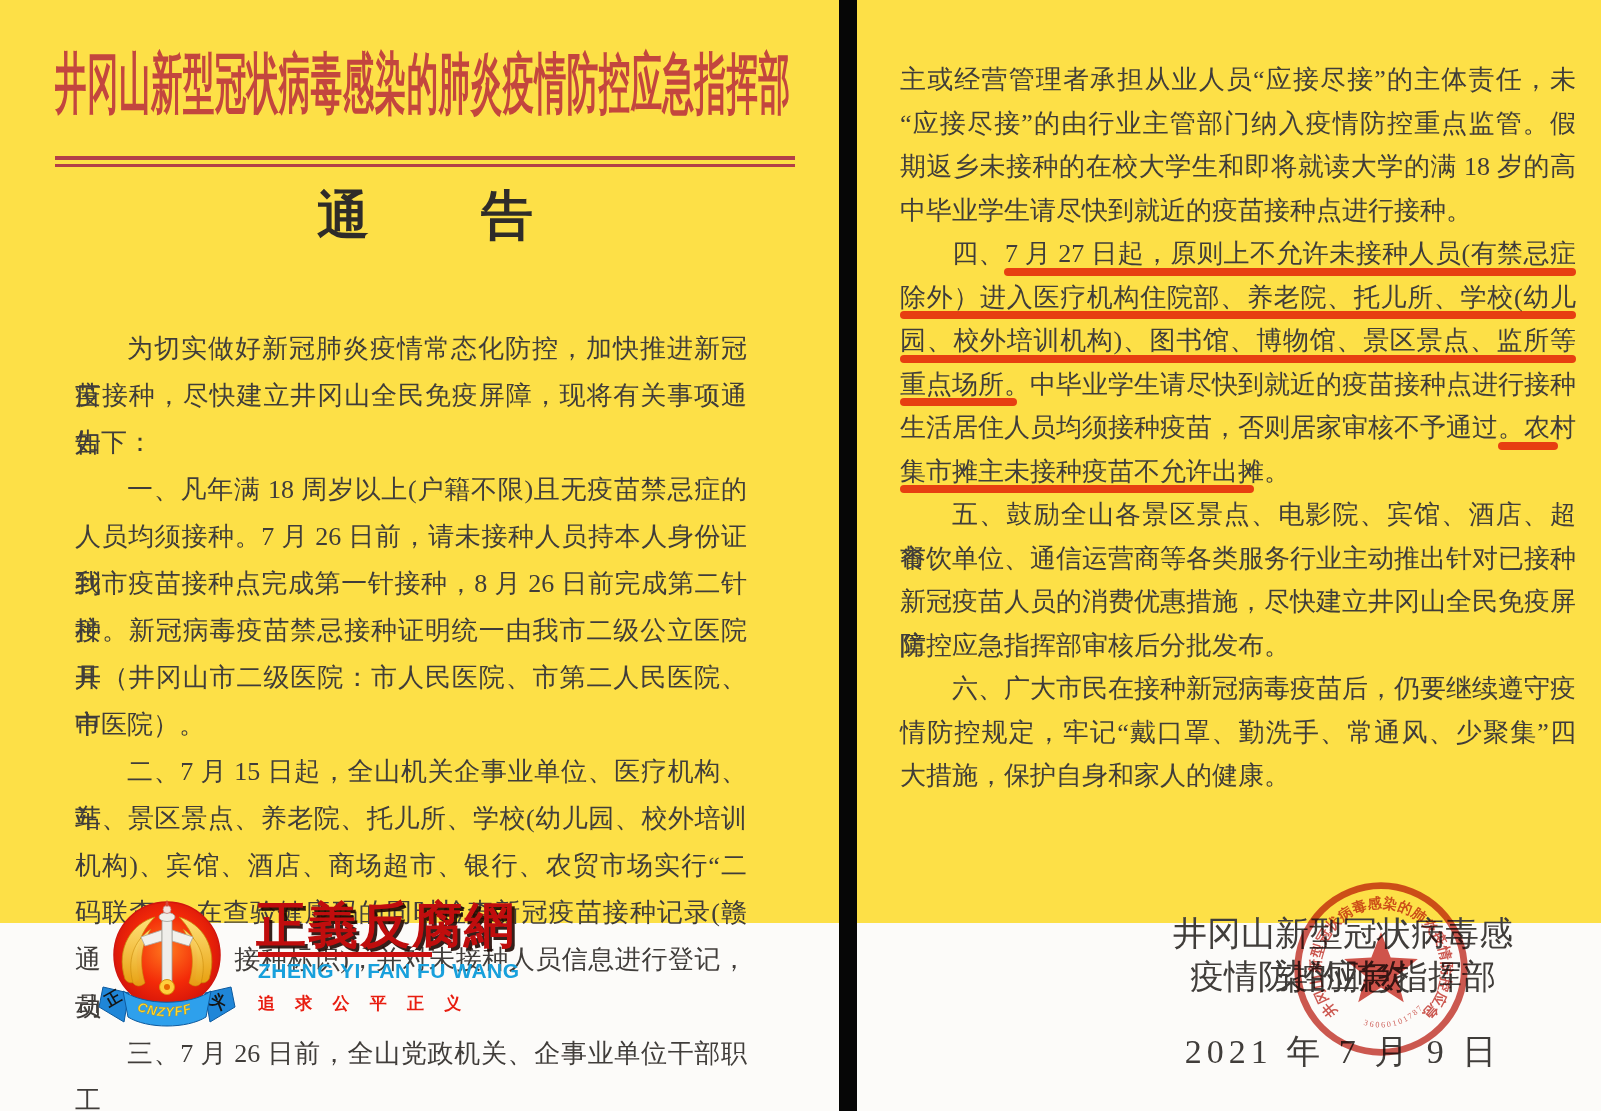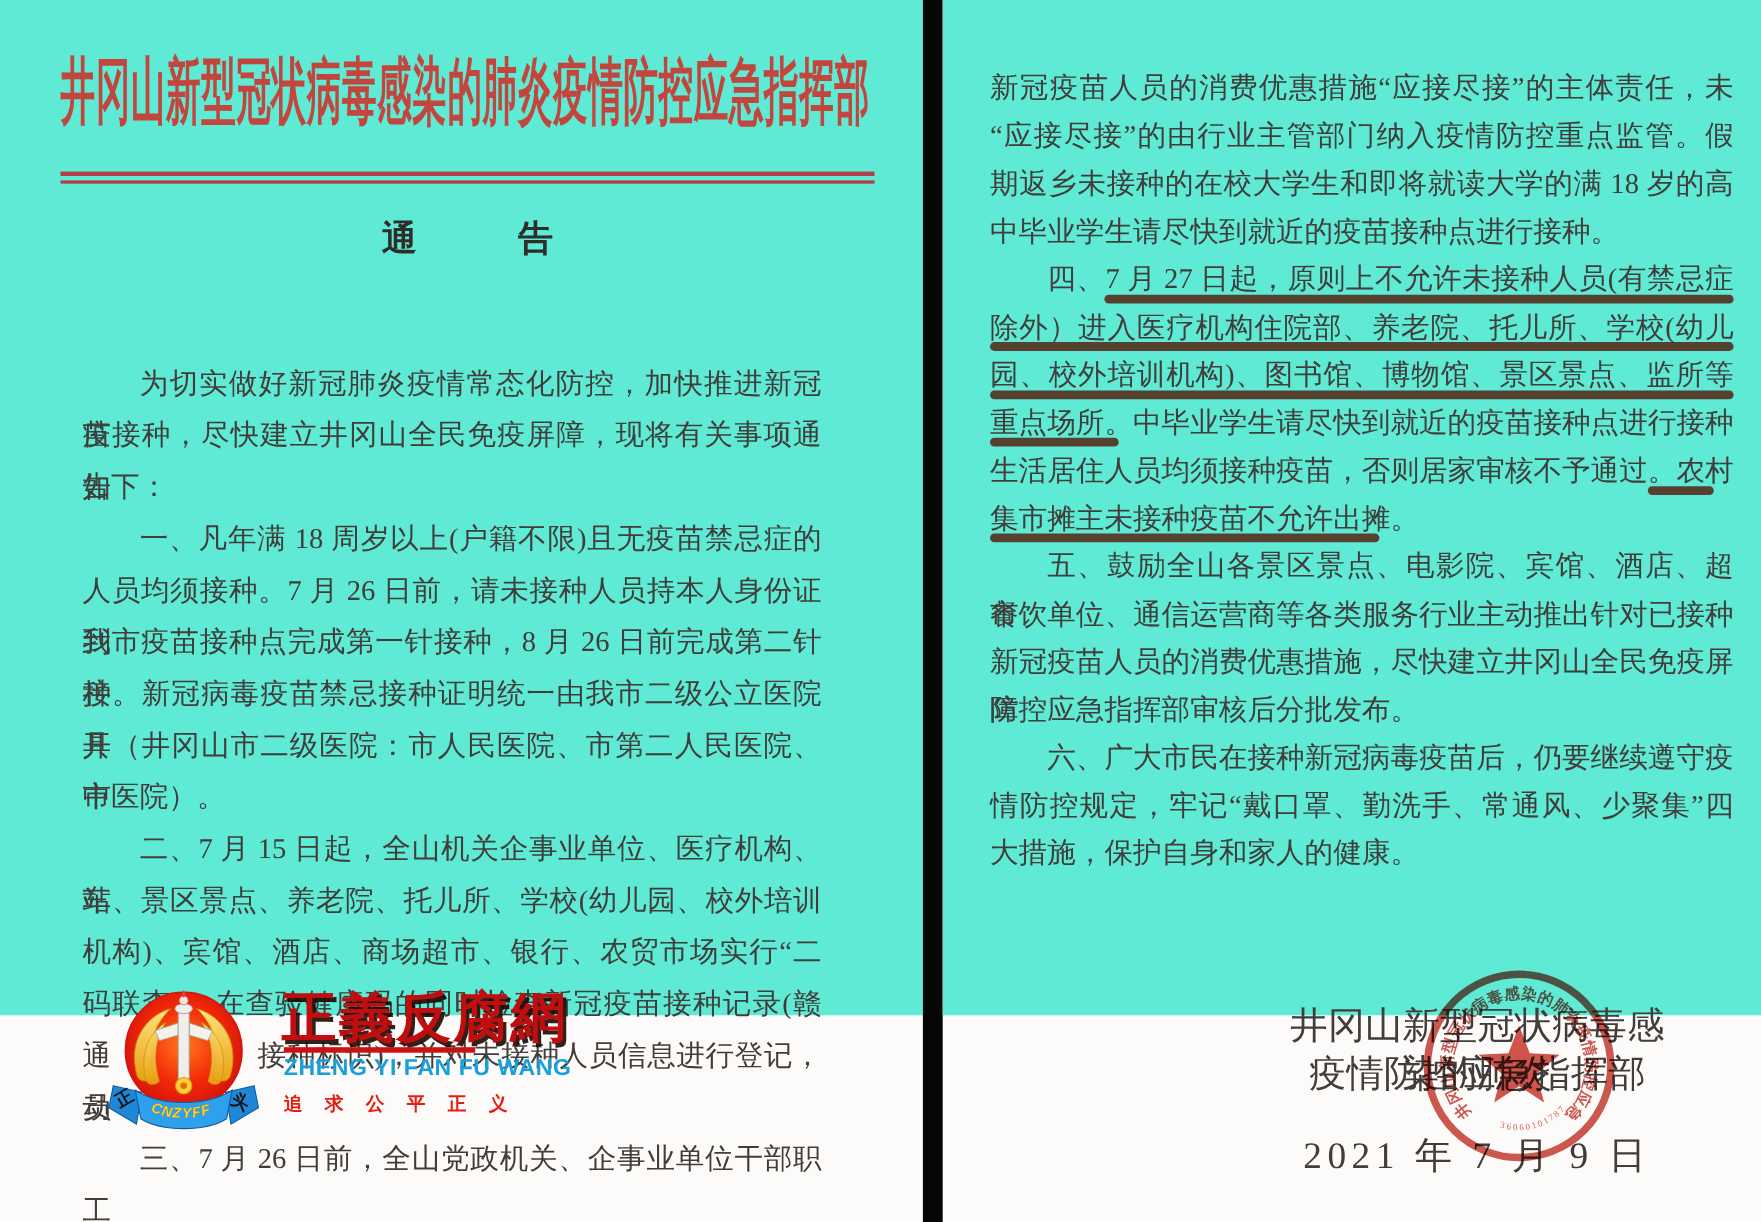--- a/index.html
+++ b/index.html
@@ -1,39 +1,39 @@
 <!DOCTYPE html>
 <html><head>
 <meta charset="utf-8">
 <style>
   html,body{margin:0;padding:0;background:#e9e9e9;}
   #root{
     position:relative;width:1601px;height:1111px;overflow:hidden;
     background:#fcfbf9;
     font-family:"Liberation Serif","DejaVu Serif",serif;
   }
-  .page{position:absolute;top:0;height:923px;background:#5eead4;}
+  .page{position:absolute;top:0;height:923px;background:#fde047;}
   #page-left{left:0;width:839px;}
   #page-right{left:857px;width:744px;}
   #divider{position:absolute;left:839px;top:0;width:18px;height:1111px;background:#060606;}
 
   
   #doc-header{position:absolute;left:55px;top:50px;width:740px;height:70px;overflow:visible;}
   #doc-header span{
     display:inline-block;white-space:nowrap;font-weight:bold;
     font-size:64px;line-height:66px;letter-spacing:1px;color:#c3463e;
     transform:scale(0.492,1.03);transform-origin:0 0;
   }
   #header-rule{
     position:absolute;left:55px;top:156px;width:740px;height:4px;
     border-top:4px solid #b23f48;border-bottom:3px solid #b23f48;
   }
   #notice-title{
     position:absolute;left:55px;top:191px;width:740px;height:50px;
-    text-align:center;font-size:32px;font-weight:bold;color:#2f2c29;
+    text-align:center;font-size:52px;font-weight:bold;color:#2f2c29;
     letter-spacing:30px;text-indent:30px;line-height:50px;
   }
 
   
   .body-col{position:absolute;color:#403d3a;}
   #left-body{left:75px;top:325px;width:672px;}
   #right-body{left:43px;top:58px;width:676px;}
   .line{
     position:relative;font-size:26px;color:#403d3a;
     white-space:normal;overflow:visible;
@@ -109,21 +109,21 @@
         <div class="line fill">通　　　　　接种标识)，并对未接种人员信息进行登记，动</div>
         <div class="line">员</div>
         <div class="line indent fill">三、7 月 26 日前，全山党政机关、企事业单位干部职工</div>
       </div>
   </div>
 
   <div id="divider"></div>
 
   <div class="page" id="page-right">
     <div class="body-col" id="right-body">
-        <div class="line fill">新冠疫苗人员的消费优惠措施“应接尽接”的主体责任，未</div>
+        <div class="line fill">主或经营管理者承担从业人员“应接尽接”的主体责任，未</div>
         <div class="line fill">“应接尽接”的由行业主管部门纳入疫情防控重点监管。假</div>
         <div class="line fill">期返乡未接种的在校大学生和即将就读大学的满 18 岁的高</div>
         <div class="line">中毕业学生请尽快到就近的疫苗接种点进行接种。</div>
         <div class="line indent fill ul" style="--ulL: 104px; --ulW: calc(100% - 104px);">四、7 月 27 日起，原则上不允许未接种人员(有禁忌症</div>
         <div class="line fill ul" style="--ulL: 0px; --ulW: 100%;">除外）进入医疗机构住院部、养老院、托儿所、学校(幼儿</div>
         <div class="line fill ul" style="--ulL: 0px; --ulW: 100%;">园、校外培训机构)、图书馆、博物馆、景区景点、监所等</div>
         <div class="line fill ul" style="--ulL: 0px; --ulW: 117px;">重点场所。中毕业学生请尽快到就近的疫苗接种点进行接种</div>
         <div class="line fill ul" style="--ulL: calc(100% - 77.8px); --ulW: 59.8px;">生活居住人员均须接种疫苗，否则居家审核不予通过。农村</div>
         <div class="line ul" style="--ulL: 0px; --ulW: 353.59999999999997px;">集市摊主未接种疫苗不允许出摊。</div>
         <div class="line indent fill">五、鼓励全山各景区景点、电影院、宾馆、酒店、超市、</div>

